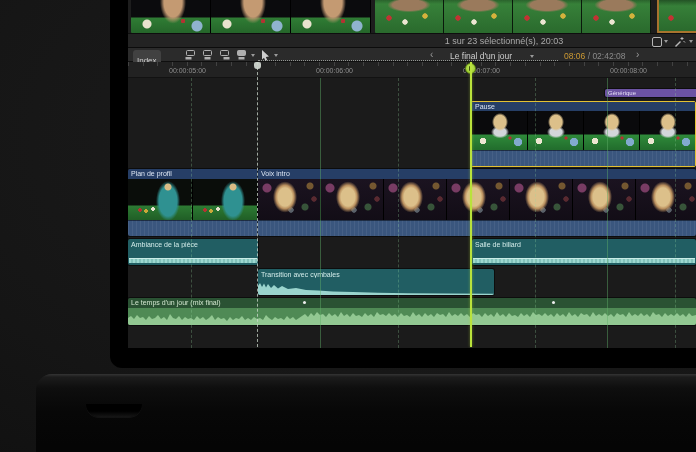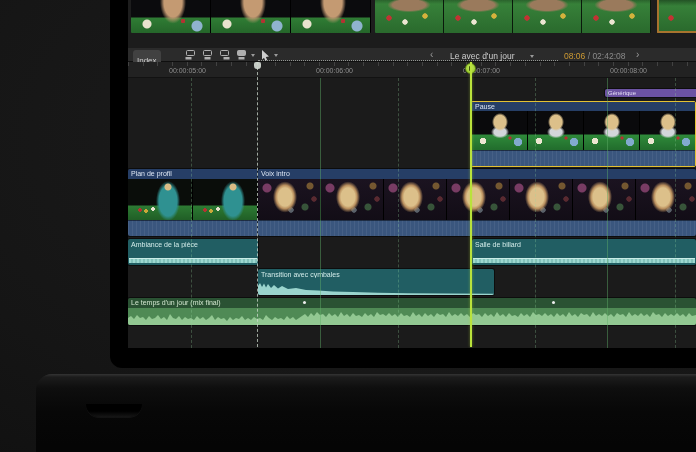--- a/index.html
+++ b/index.html
@@ -179,20 +179,30 @@
 
 <div class="screen">
   <div class="content">
 
     <div class="browser">
       <div class="strip strip1"></div>
       <div class="strip strip2"></div>
       <div class="strip strip3"></div>
     </div>
 
+    <div class="statusbar">
+      <span class="status-text">1 sur 23 sélectionné(s), 20:03</span>
+      <span class="icon-appearance"></span>
+      <span class="chev" style="left:536px;top:6px;"></span>
+      <svg class="wand" width="12" height="12" viewBox="0 0 12 12">
+        <path d="M1.5,10.5 L6.5,5.5" stroke="#b8b8b8" stroke-width="1.5" fill="none"></path>
+        <path d="M8,1 L8,4 M6.5,2.5 L9.5,2.5 M9.5,5 L11,6.5" stroke="#b8b8b8" stroke-width="1" fill="none"></path>
+      </svg>
+      <span class="chev" style="left:561px;top:6px;"></span>
+    </div>
 
     <div class="toolbar">
       <button class="index-btn">Index</button>
       <svg class="tool-ico" style="left:56px" width="13" height="10" viewBox="0 0 13 10">
         <rect x="2.5" y="0.5" width="8" height="5" rx="1" fill="none" stroke="#b0b0b0"></rect>
           <rect x="1.5" y="7" width="6" height="2.5" fill="#b0b0b0"></rect>
       </svg>
       <svg class="tool-ico" style="left:73px" width="13" height="10" viewBox="0 0 13 10">
         <rect x="2.5" y="0.5" width="8" height="5" rx="1" fill="none" stroke="#b0b0b0"></rect>
           <rect x="3.5" y="7" width="6" height="2.5" fill="#b0b0b0"></rect>
@@ -205,21 +215,21 @@
         <rect x="2.5" y="0.5" width="8" height="5" rx="1" fill="#b0b0b0" stroke="#b0b0b0"></rect>
           <rect x="3.5" y="7" width="6" height="2.5" fill="#b0b0b0"></rect>
       </svg>
       <span class="chev" style="left:123px;top:6px;"></span>
       <svg class="tool-ico" style="left:133px" width="10" height="11" viewBox="0 0 10 11">
         <path d="M1,0 L8,6.5 L4.8,7 L6.2,10 L4.4,10.8 L3,7.8 L1,9.5 Z" fill="#cfcfcf"></path>
       </svg>
       <span class="chev" style="left:146px;top:6px;"></span>
 
       <span class="nav" style="left:302px">‹</span>
-      <span class="project">Le avec d'un jour</span>
+      <span class="project">Le final d'un jour</span>
       <span class="chev" style="left:402px;top:7px;"></span>
       <span class="timecode"><span class="tc-cur">08:06</span><span class="tc-rest"> / </span><span class="tc-rest">02:42:08</span></span>
       <span class="nav" style="left:508px">›</span>
     </div>
 
     <div class="ruler">
       <div class="ticks"></div>
       <span class="rlabel" style="left:41px">00:00:05:00</span>
       <span class="rlabel" style="left:188px">00:00:06:00</span>
       <span class="rlabel" style="left:335px">00:00:07:00</span>

